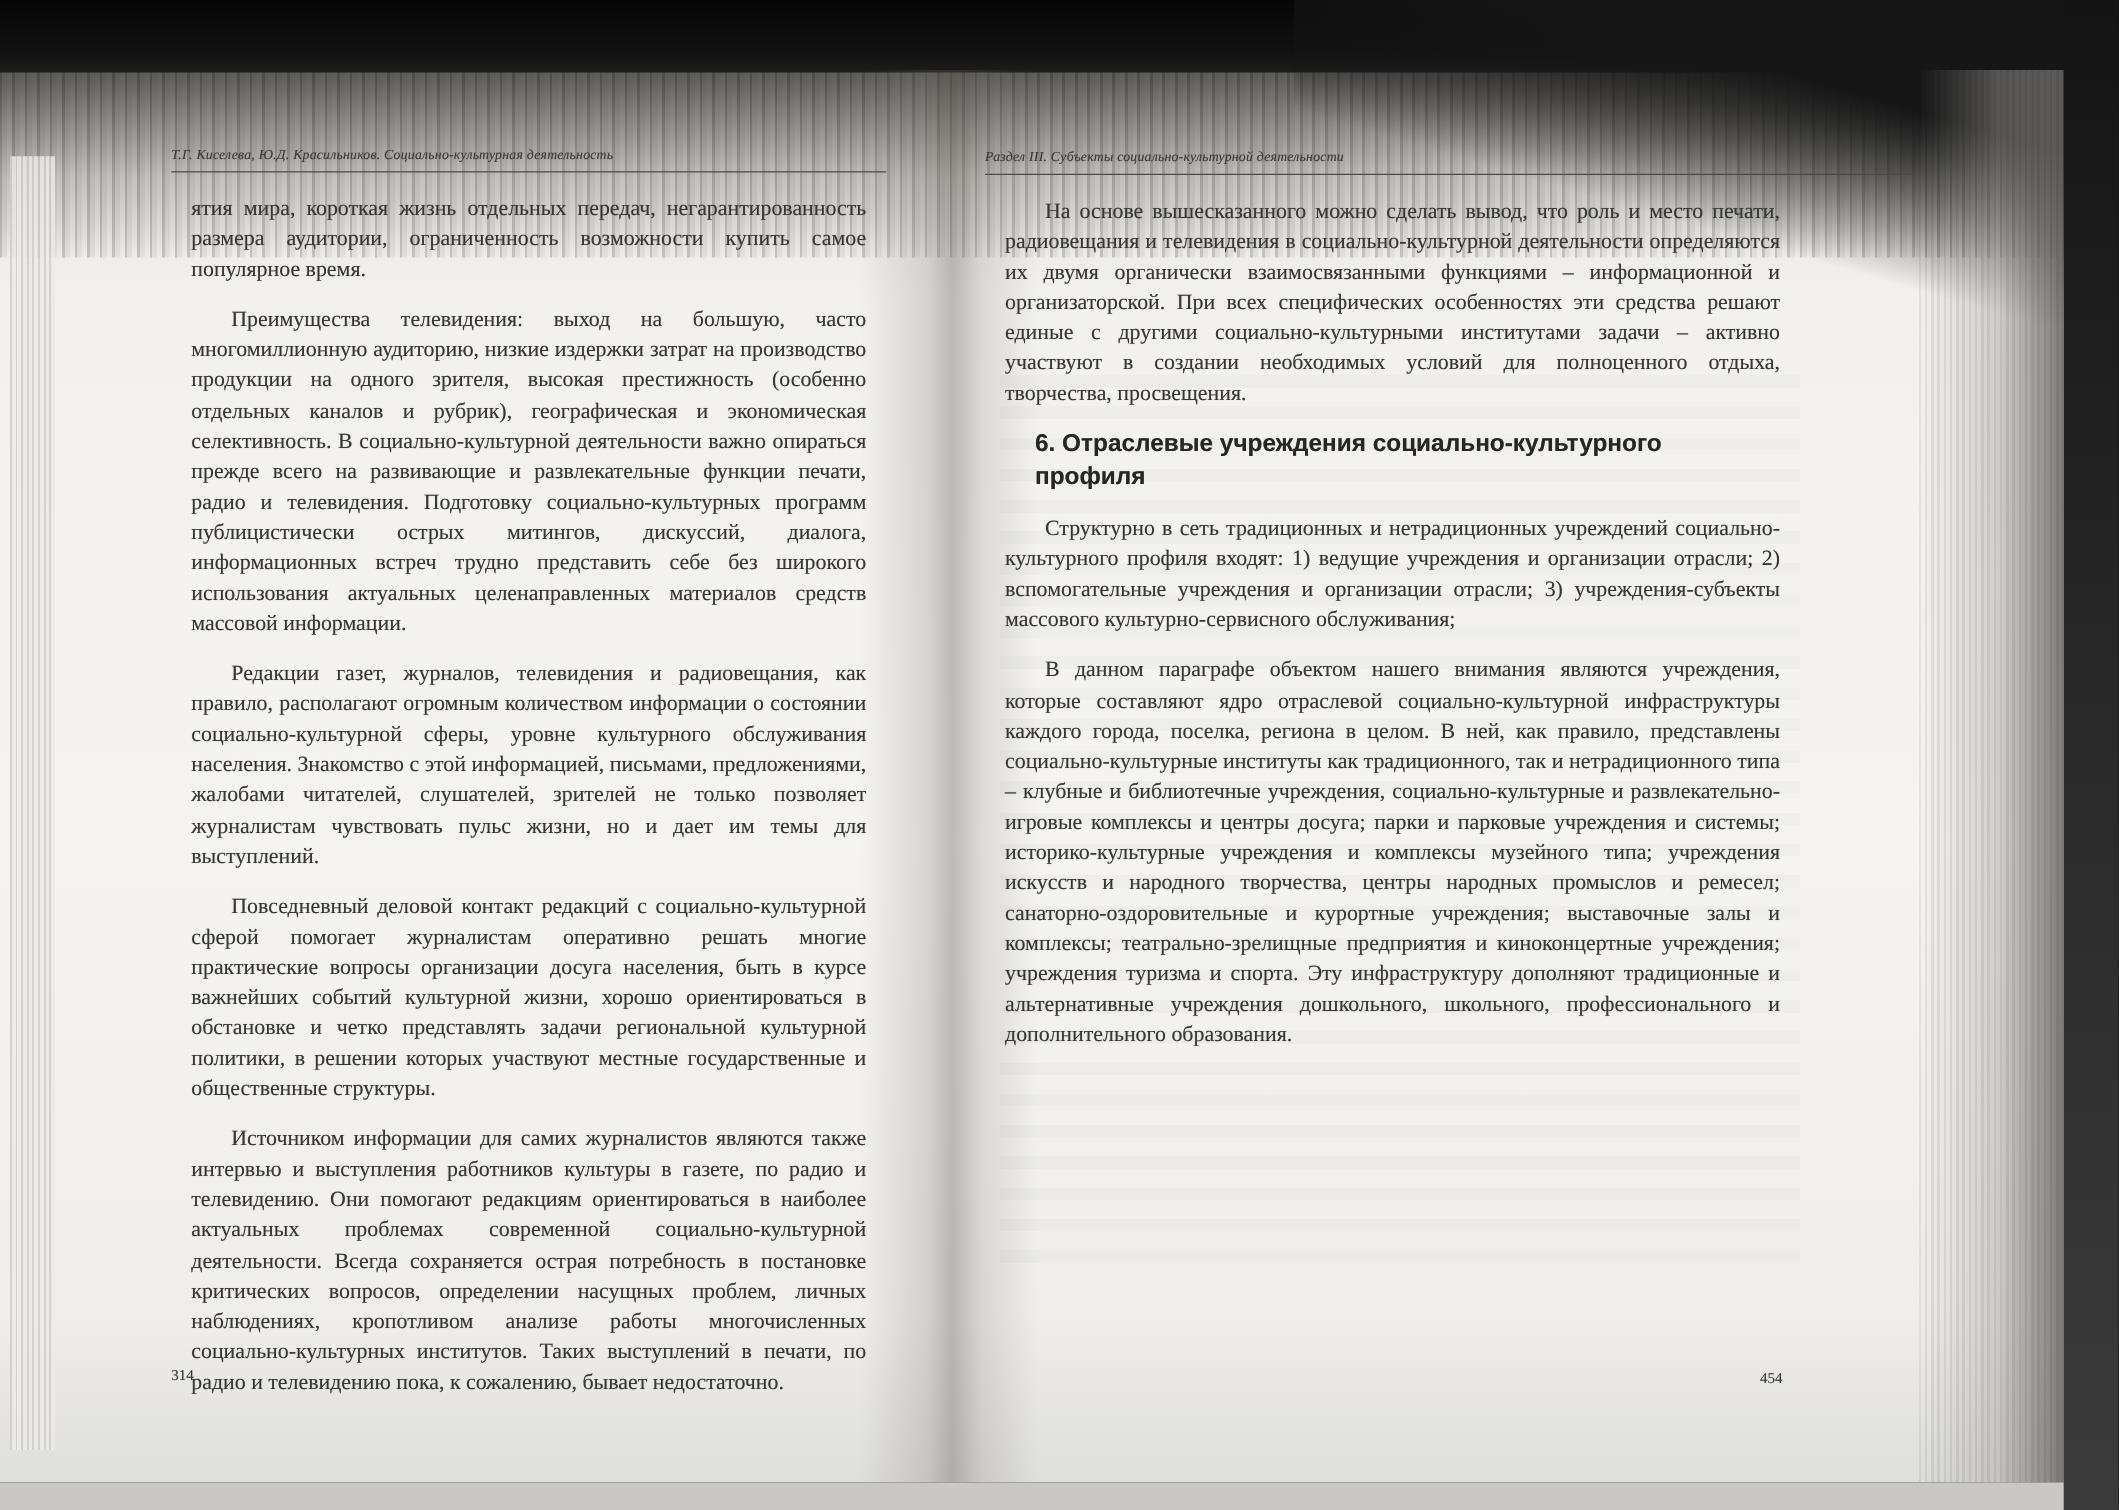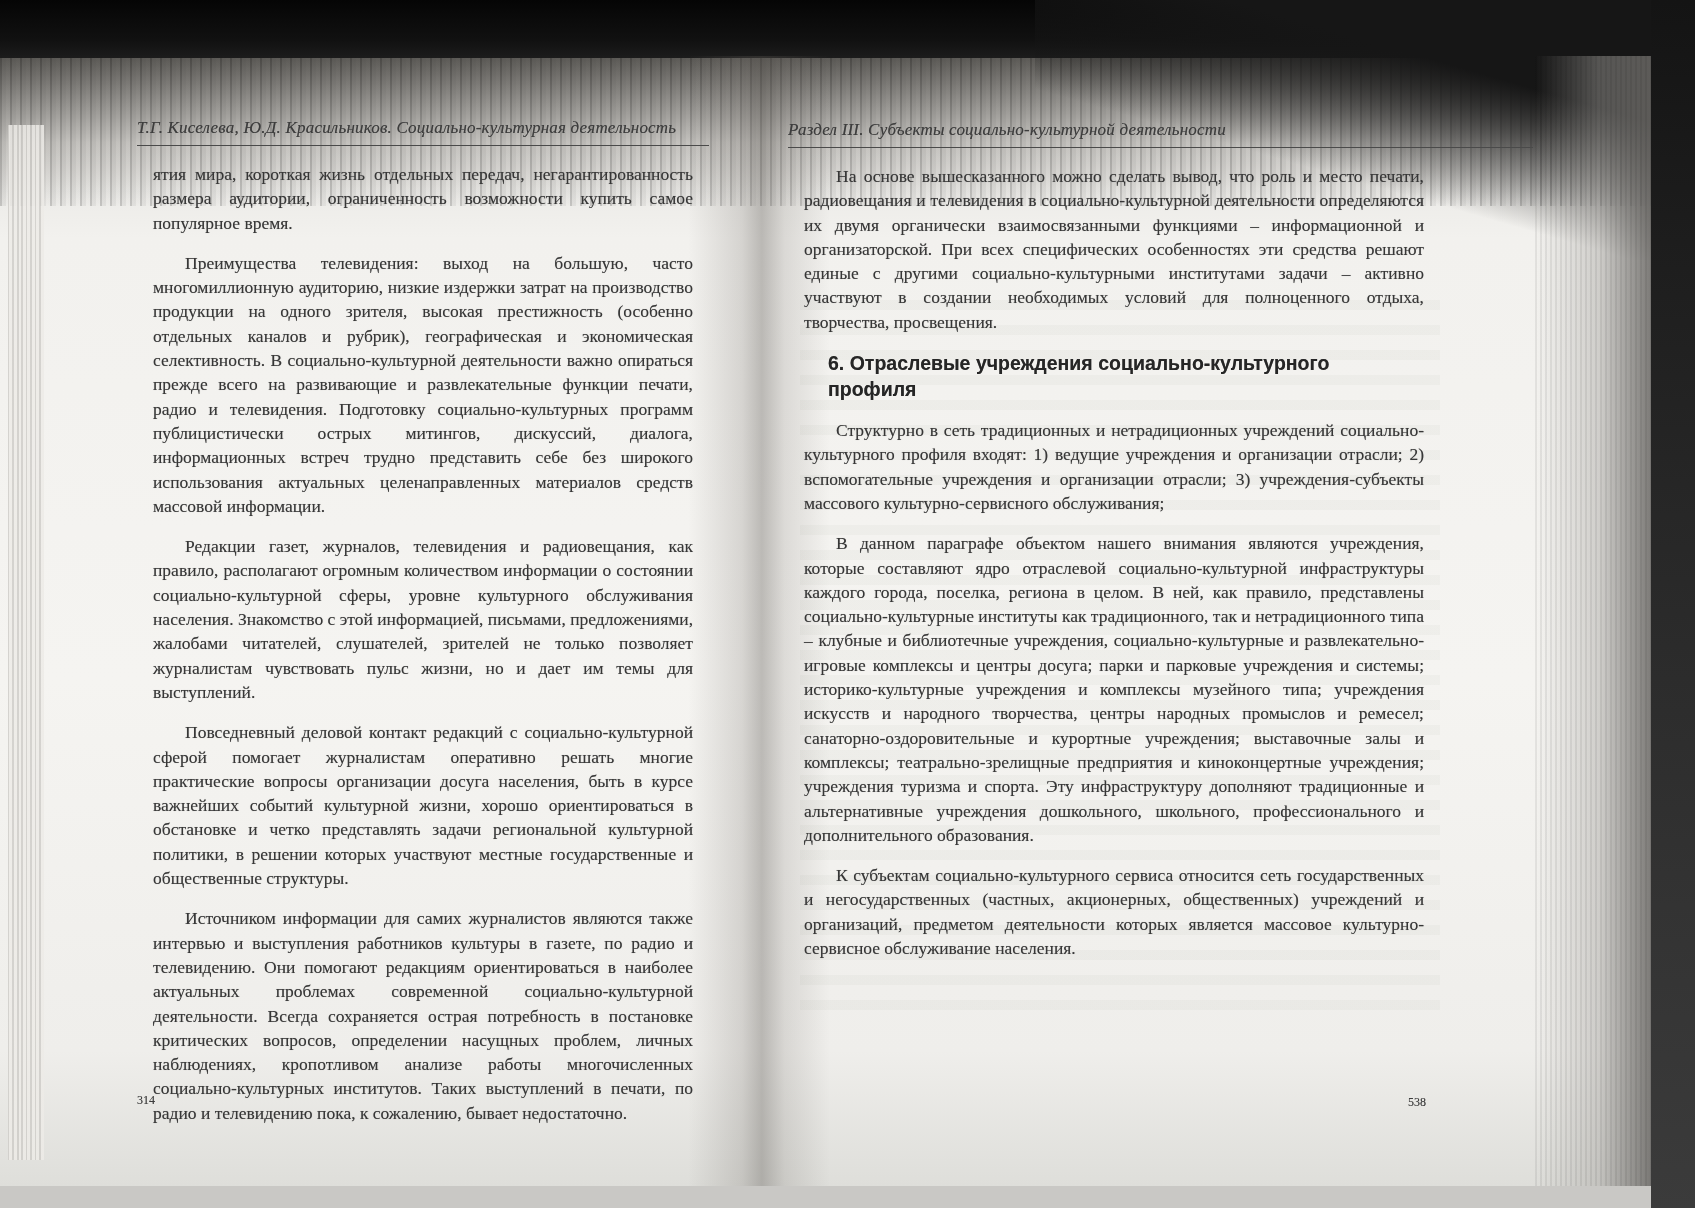--- a/index.html
+++ b/index.html
@@ -54,21 +54,21 @@
     background:repeating-linear-gradient(90deg,#cfcdc9 0 1.5px,#edebe7 1.5px 4.5px);
     opacity:.85;
   }
   .below-book{
     position:absolute;left:0;bottom:0;width:1651px;height:22px;
     background:#c9c8c5;
   }
   
   .running-head{
     font-style:italic;
-    font-size:17px;
+    font-size:11px;
     color:#3d3d3d;
     letter-spacing:.2px;
     padding-bottom:7px;
     border-bottom:1.6px solid #4a4a4a;
     white-space:nowrap;
     overflow:hidden;
     text-shadow:0 0 .6px rgba(60,60,60,.5);
   }
   .page-col{position:absolute;}
   .page-col.left{left:137px;top:118px;width:572px;}
@@ -141,18 +141,17 @@
   </div>
   <div class="page-number left-num">314</div>
 
   <div class="page-col right">
     <div class="running-head">Раздел III. Субъекты социально-культурной деятельности</div>
     <div class="page-body">
         <p class="para">На основе вышесказанного можно сделать вывод, что роль и место печати, радиовещания и телевидения в социально-культурной деятельности определяются их двумя органически взаимосвязанными функциями – информационной и организаторской. При всех специфических особенностях эти средства решают единые с другими социально-культурными институтами задачи – активно участвуют в создании необходимых условий для полноценного отдыха, творчества, просвещения.</p>
         <div class="sec-heading">6.  Отраслевые учреждения социально-культурного профиля</div>
         <p class="para">Структурно в сеть традиционных и нетрадиционных учреждений социально-культурного профиля входят:  1) ведущие учреждения и организации отрасли; 2) вспомогательные учреждения и организации отрасли; 3) учреждения-субъекты  массового культурно-сервисного обслуживания;</p>
         <p class="para">В данном параграфе объектом нашего внимания являются учреждения, которые составляют ядро  отраслевой социально-культурной инфраструктуры каждого города, поселка, региона в целом. В ней, как правило, представлены  социально-культурные институты как традиционного, так и нетрадиционного типа – клубные и библиотечные учреждения, социально-культурные и развлекательно-игровые комплексы и центры досуга; парки и парковые учреждения и системы; историко-культурные учреждения и комплексы музейного типа; учреждения  искусств и народного творчества, центры народных промыслов и ремесел; санаторно-оздоровительные и курортные учреждения; выставочные залы и комплексы; театрально-зрелищные предприятия и киноконцертные учреждения; учреждения туризма и спорта. Эту инфраструктуру дополняют традиционные и альтернативные учреждения дошкольного, школьного, профессионального и дополнительного образования.</p>
-        <p class="para">К субъектам социально-культурного сервиса относится сеть государственных  и негосударственных (частных, акционерных, общественных) учреждений и организаций, предметом деятельности которых является массовое культурно-сервисное обслуживание населения.</p>
       </div>
   </div>
-  <div class="page-number right-num">538</div>
+  <div class="page-number right-num">454</div>
 
 </div>
 
 </body></html>

